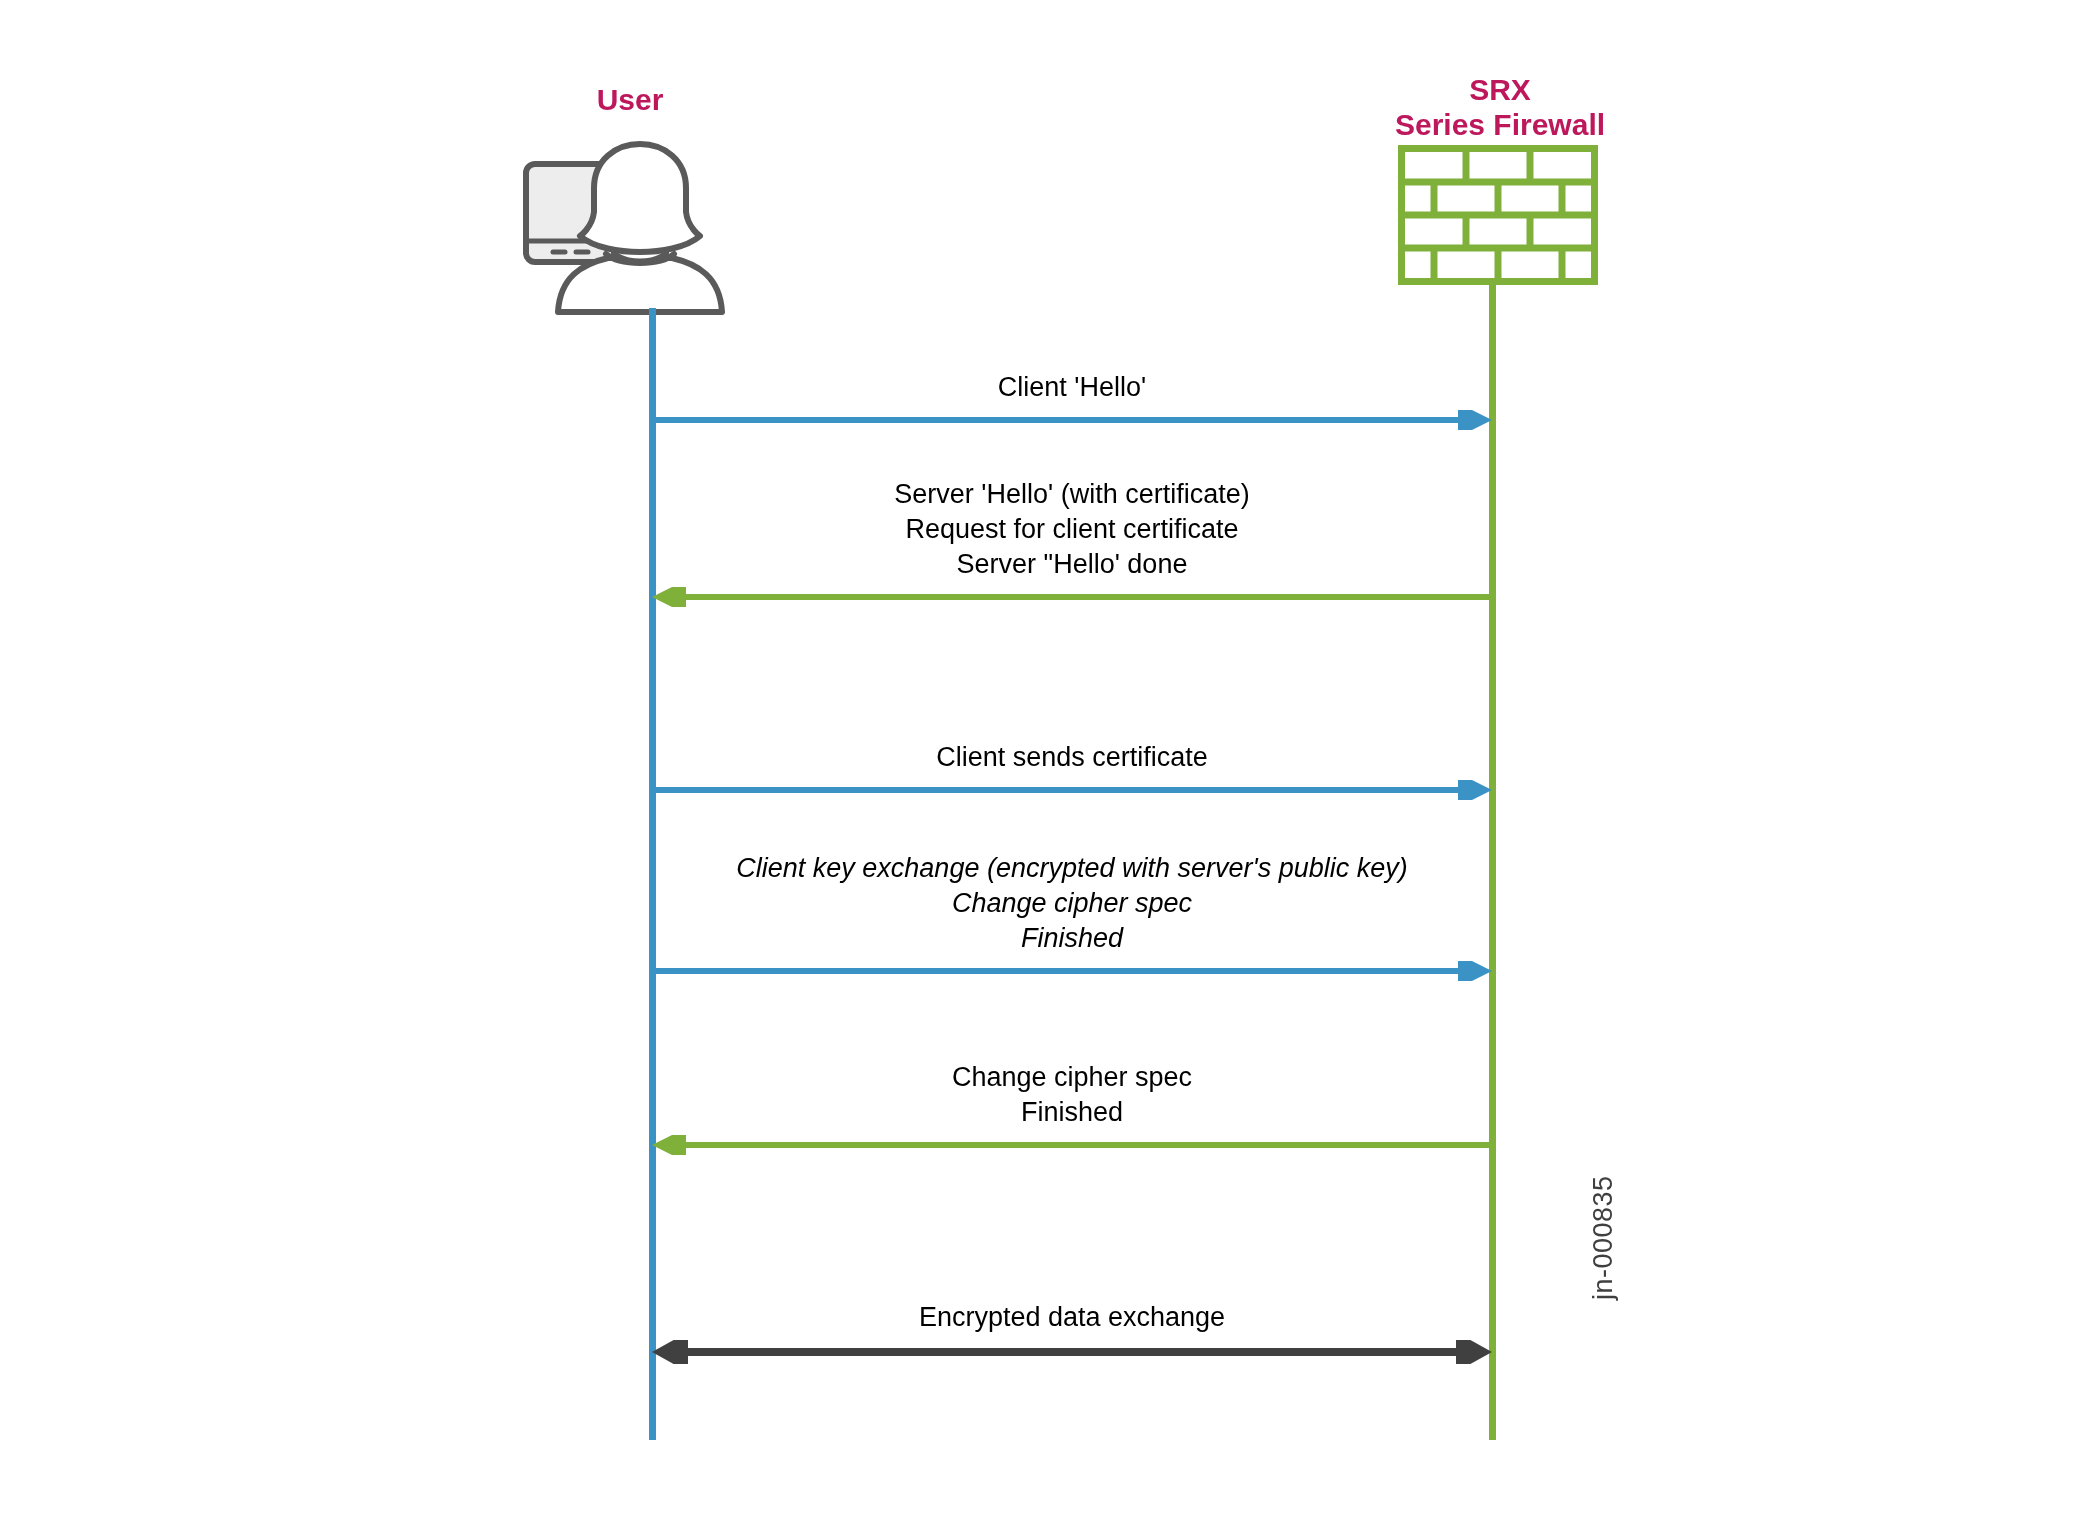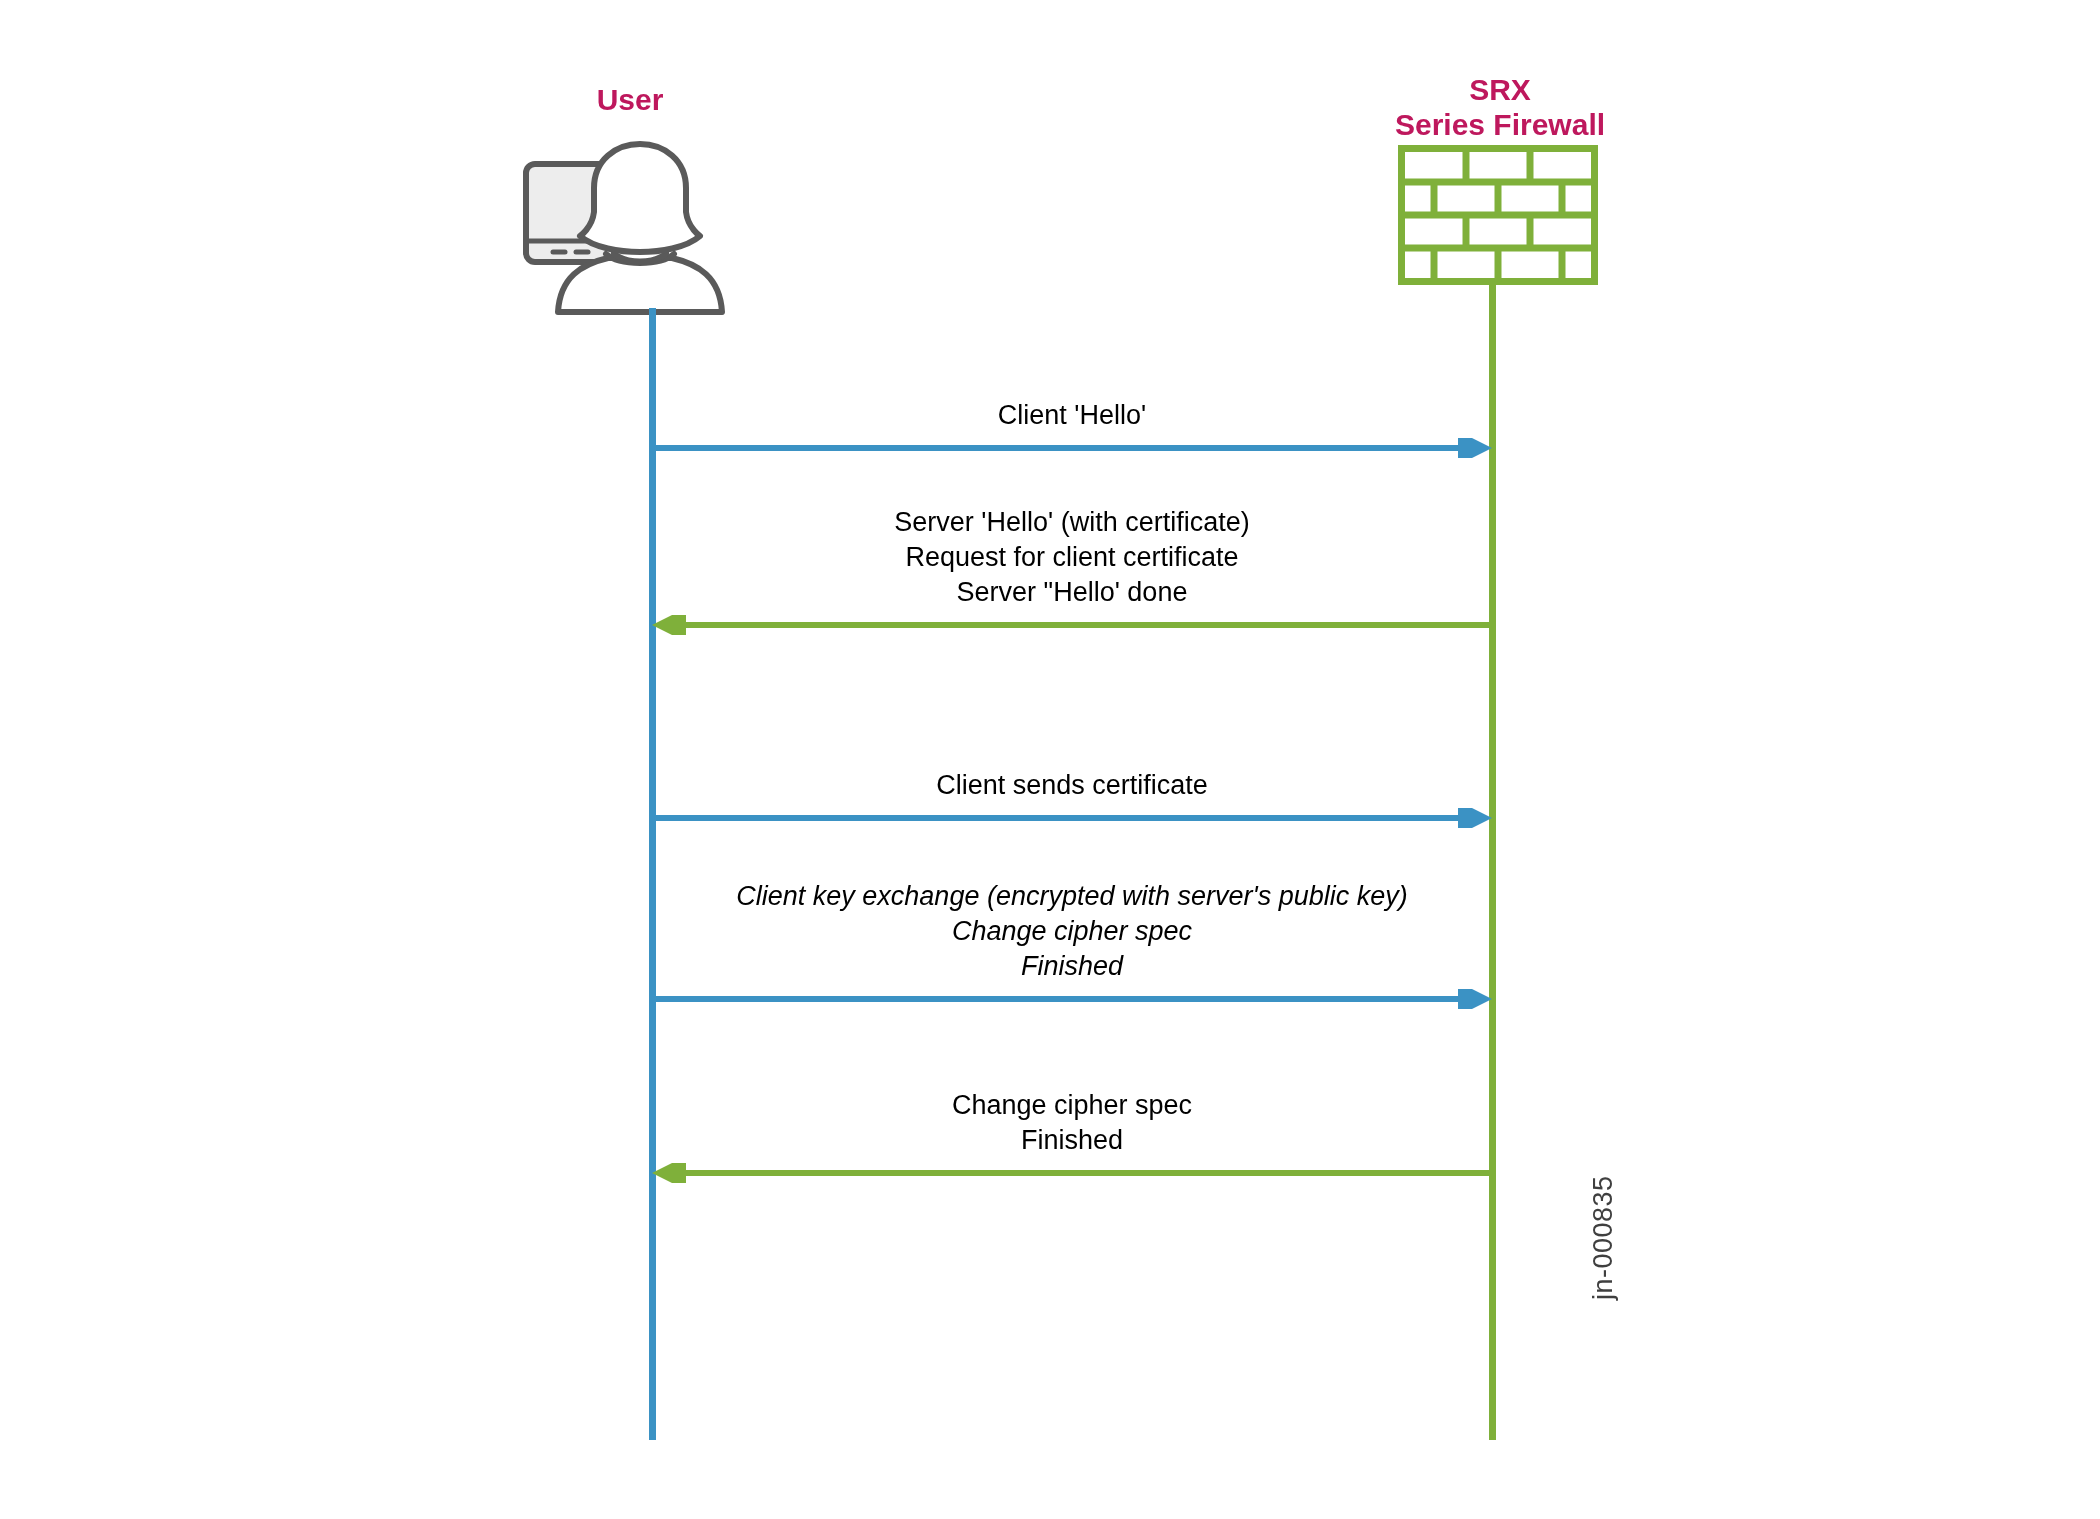--- a/index.html
+++ b/index.html
@@ -69,21 +69,20 @@
     left: 652px;
     width: 840px;
   }
   .msg-text {
     text-align: center;
     font-size: 27px;
     color: #000000;
     line-height: 1.30;
     white-space: pre-line;
     padding-bottom: 5px;
-    margin-top: 28px;
   }
   .msg-arrow {
     position: relative;
     height: 20px;
     width: 100%;
   }
   .msg-arrow svg { display: block; }
 
   
   #watermark {
@@ -204,16 +203,26 @@
     <div class="msg-text">Change cipher spec
 Finished</div>
     <div class="msg-arrow">
       <svg width="840" height="20" viewBox="0 0 840 20" xmlns="http://www.w3.org/2000/svg">
         <line x1="28" y1="10" x2="840" y2="10" stroke="#7fb03a" stroke-width="6"></line>
         <polygon points="0,10 34,27 34,-7" fill="#7fb03a"></polygon>
       </svg>
     </div>
   </div>
 
+  <div class="message" style="top:1300px;">
+    <div class="msg-text">Encrypted data exchange</div>
+    <div class="msg-arrow">
+      <svg width="840" height="24" viewBox="0 0 840 24" xmlns="http://www.w3.org/2000/svg">
+        <line x1="30" y1="12" x2="810" y2="12" stroke="#404040" stroke-width="8"></line>
+        <polygon points="0,12 36,32 36,-8" fill="#404040"></polygon>
+        <polygon points="840,12 804,32 804,-8" fill="#404040"></polygon>
+      </svg>
+    </div>
+  </div>
 
   <div id="watermark">jn-000835</div>
 
 </div>
 
 </body></html>

